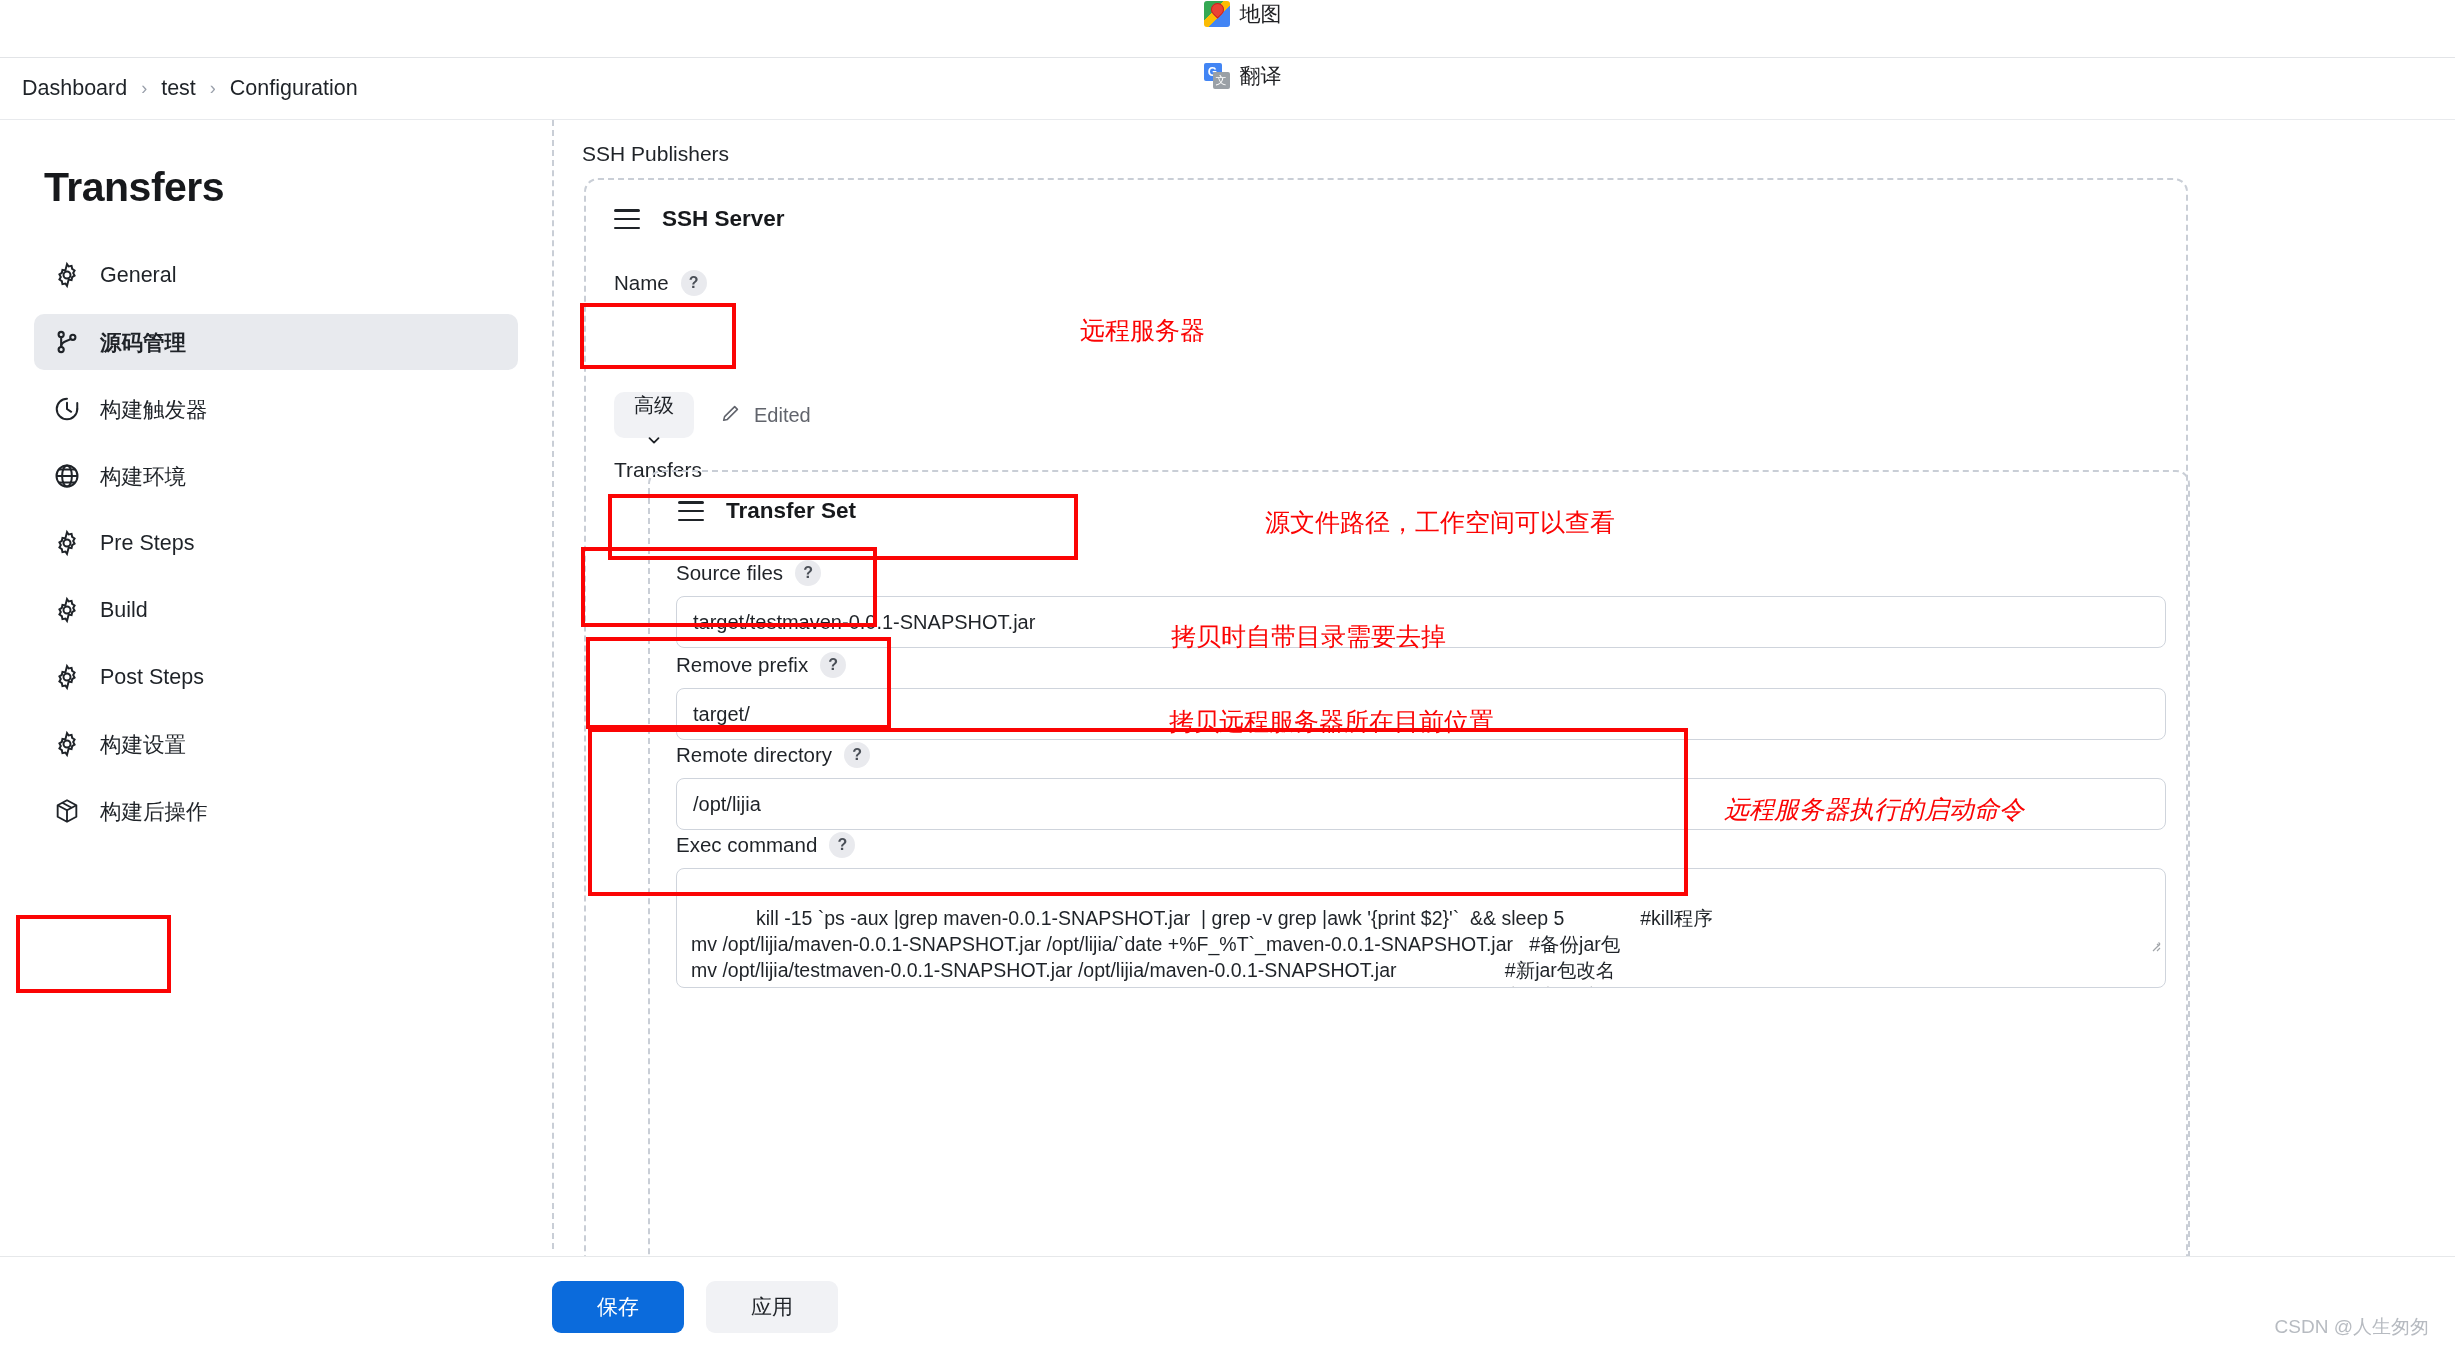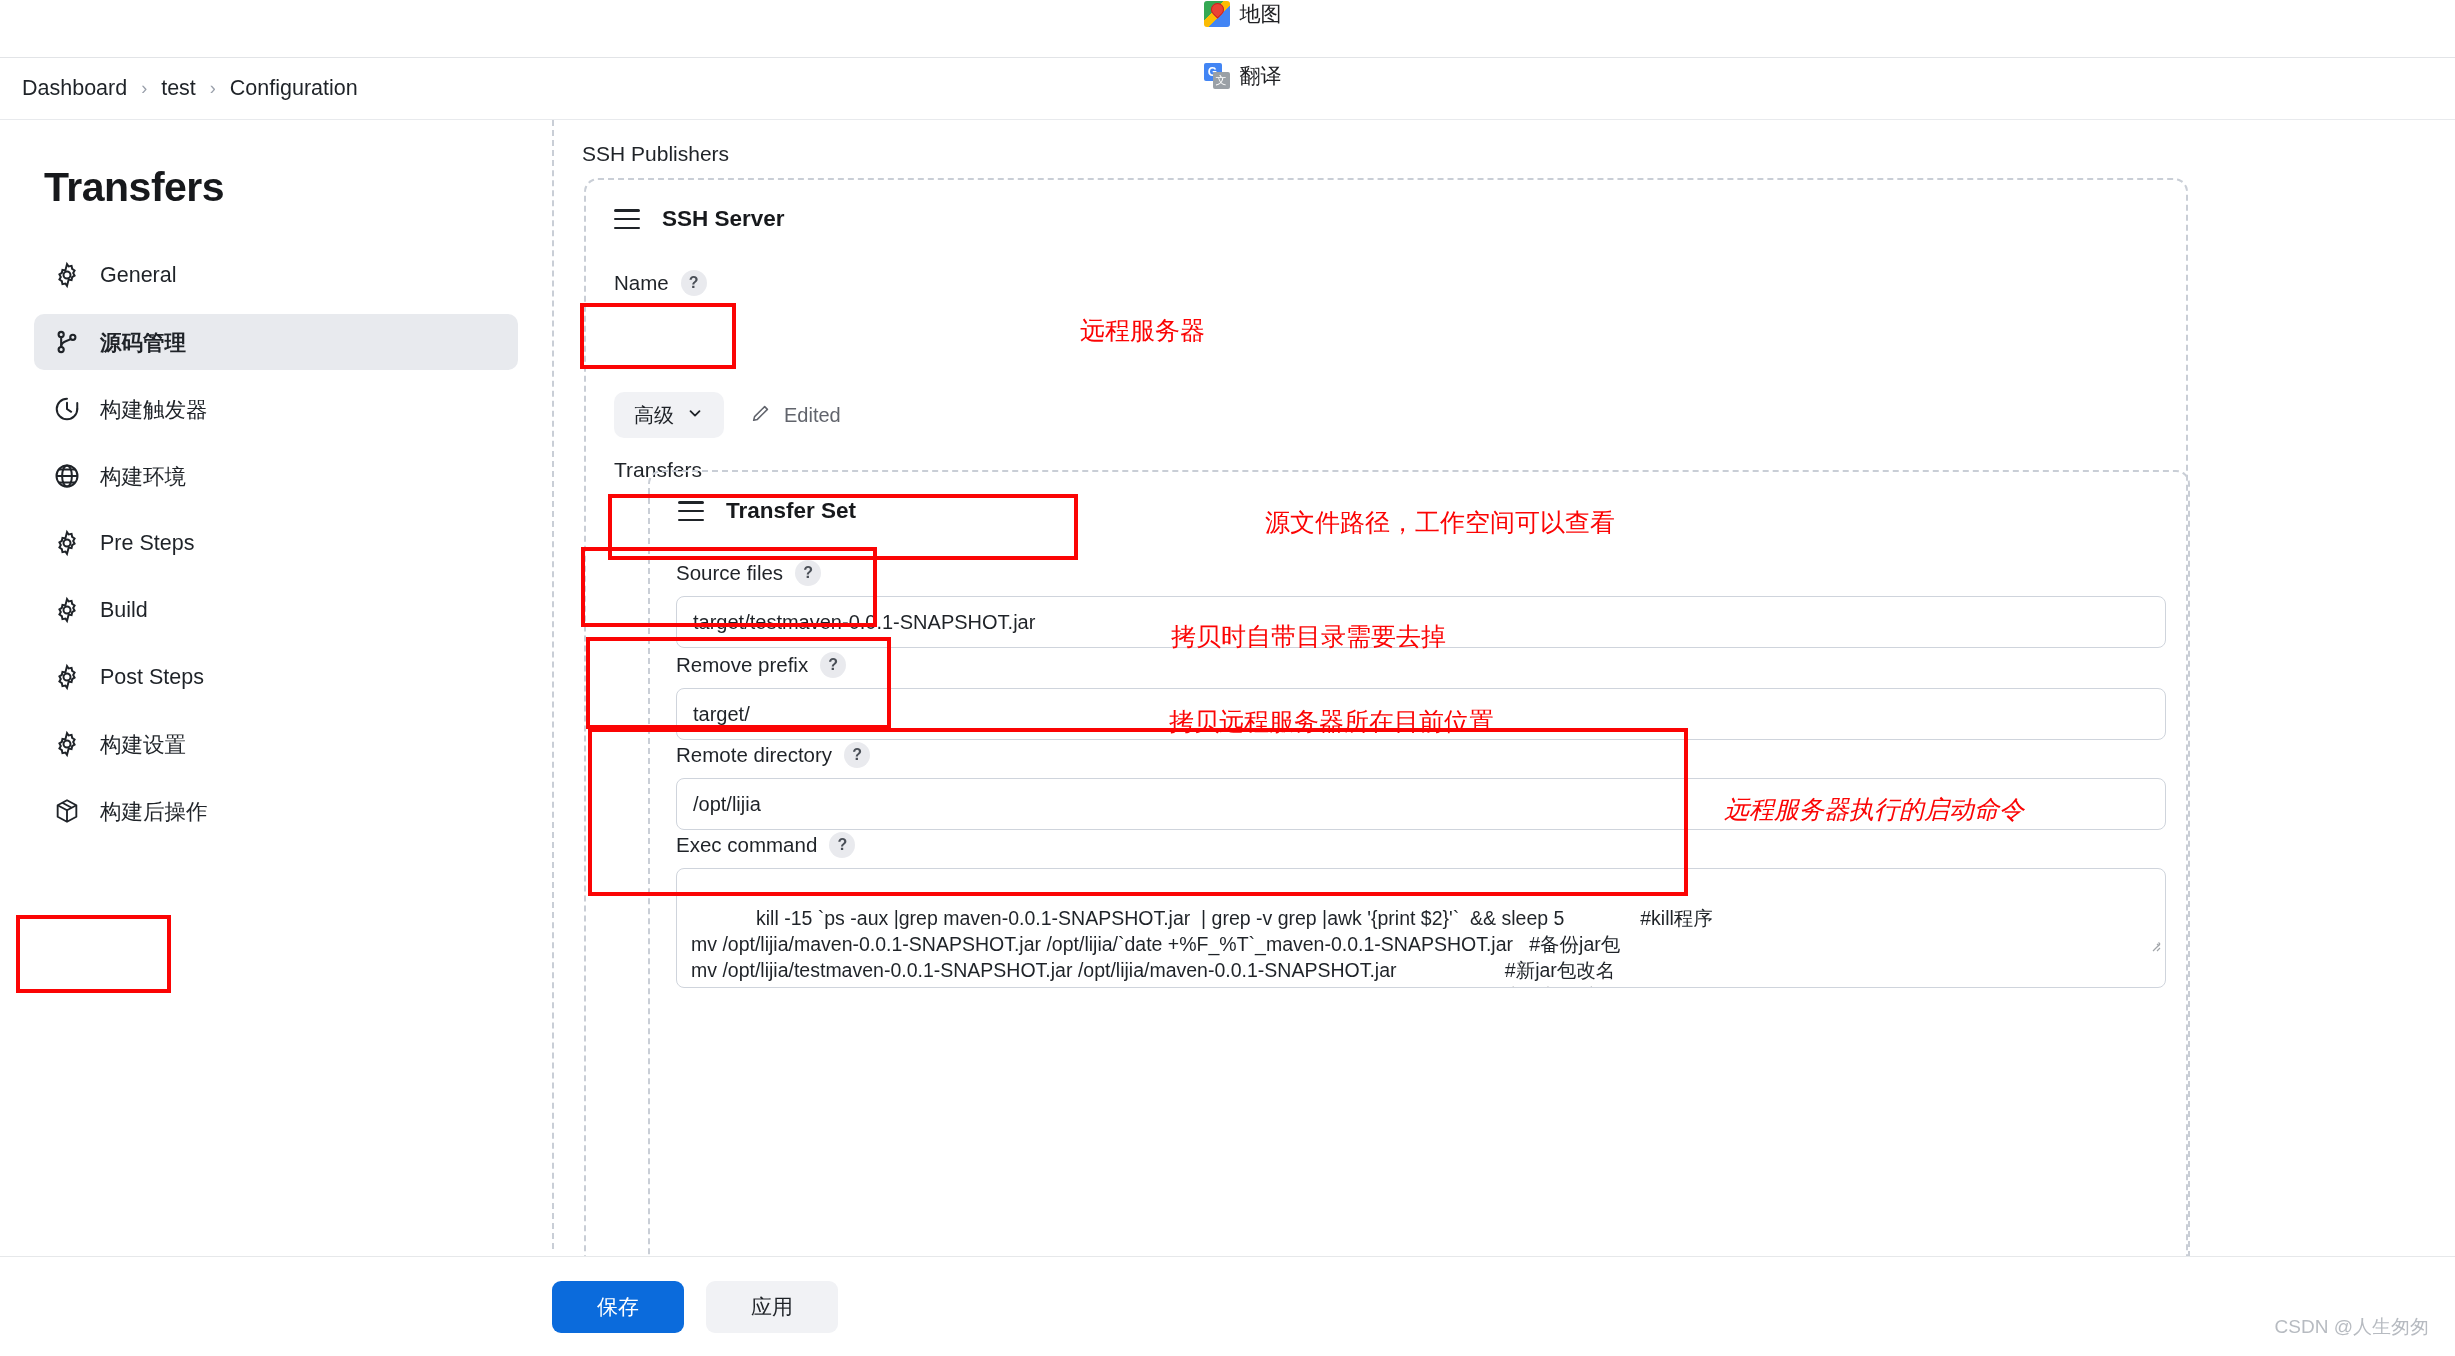--- a/index.html
+++ b/index.html
@@ -166,20 +166,21 @@
     pointer-events: none;
   }
 
   .adv-row { position:absolute; left: 28px; top: 212px; display:flex; align-items:center; gap: 26px; }
   .adv-btn {
     height: 46px; padding: 0 20px; border-radius: 10px;
     background: #f1f2f5; color:#1f2328; font-size: 20px;
     display:flex; align-items:center; gap:12px; cursor:pointer;
     border: none;
     font-family: "Liberation Sans", sans-serif;
+    flex-direction: column;
   }
   .edited { display:flex; align-items:center; gap:12px; color:#61646c; font-size:20px; }
 
   .transfers-label { position:absolute; left: 28px; top: 278px; font-size: 21px; color:#1f2328; }
 
   .ta {
     width: 100%; height: 120px;
     border: 1px solid #cfd4dc; border-radius: 8px;
     background:#fff; padding: 10px 14px;
     font-size: 19.5px; line-height: 26px; color:#1f2328;

